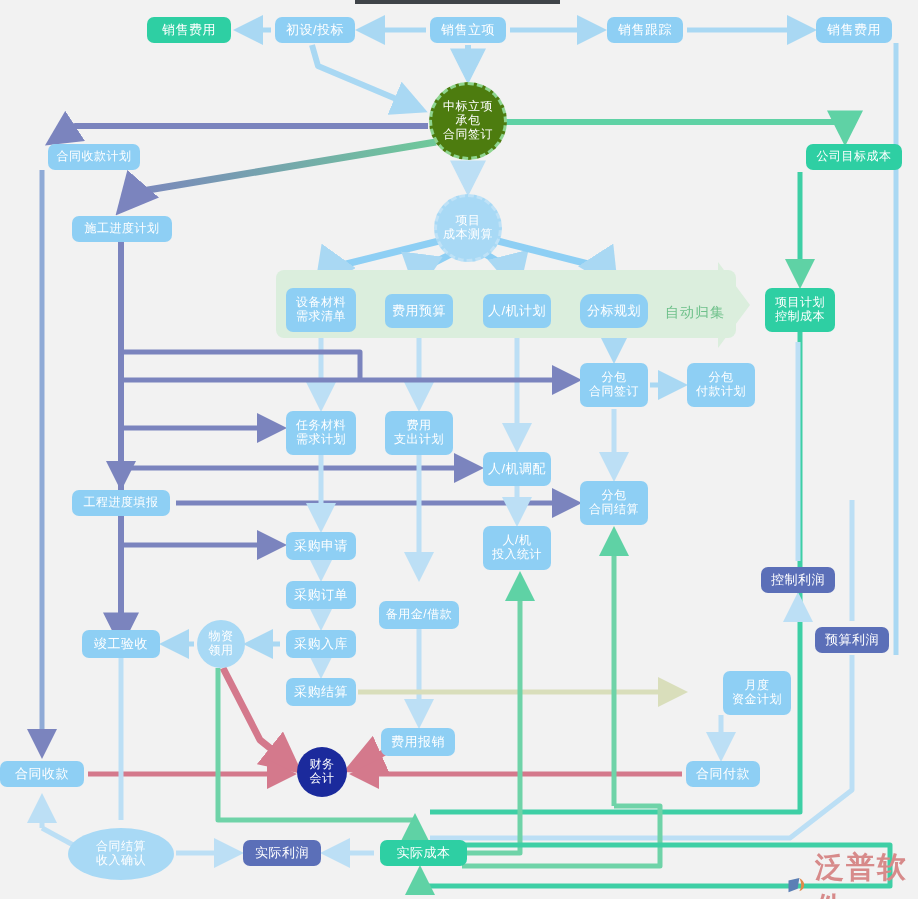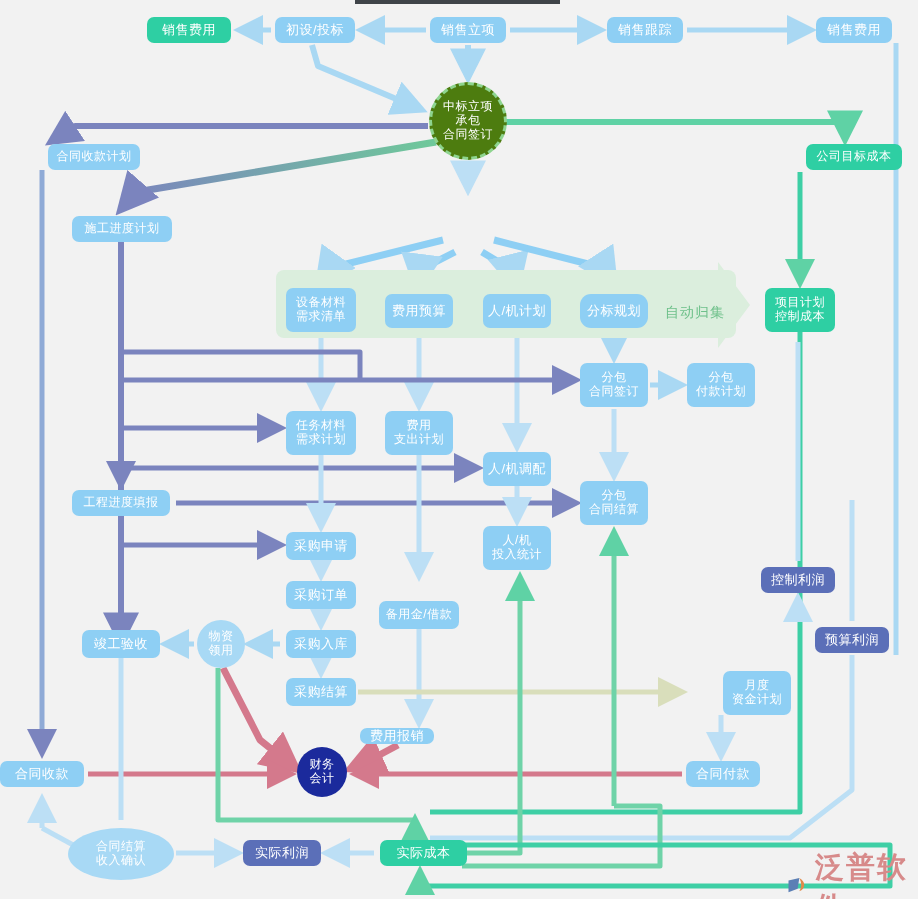--- a/index.html
+++ b/index.html
@@ -224,20 +224,22 @@
   <div class="node rect c-blue" style="left:816px;top:17px;width:76px;height:26px;">销售费用</div>
 
   <div class="node circle c-green" style="left:429px;top:82px;width:78px;height:78px;font-size:12px;border:3px dashed #8ed48e;">中标立项
 承包
 合同签订</div>
 
   <div class="node rect c-blue" style="left:0px;top:144px;width:92px;height:26px;font-size:12px;margin-left:48px;">合同收款计划</div>
   <div class="node rect c-teal" style="left:806px;top:144px;width:96px;height:26px;font-size:12px;">公司目标成本</div>
   <div class="node rect c-blue" style="left:72px;top:216px;width:100px;height:26px;font-size:12px;">施工进度计划</div>
 
+  <div class="node circle c-lightblue" style="left:434px;top:194px;width:68px;height:68px;font-size:12px;border:3px dashed #bfe2f7;">项目
+成本测算</div>
 
   <div class="node rect c-blue" style="left:286px;top:288px;width:70px;height:44px;font-size:12px;">设备材料
 需求清单</div>
   <div class="node rect c-blue" style="left:385px;top:294px;width:68px;height:34px;">费用预算</div>
   <div class="node rect c-blue" style="left:483px;top:294px;width:68px;height:34px;">人/机计划</div>
   <div class="node rect c-blue" style="left:580px;top:294px;width:68px;height:34px;border-radius:11px;">分标规划</div>
   <div class="node rect c-teal" style="left:765px;top:288px;width:70px;height:44px;font-size:12px;">项目计划
 控制成本</div>
 
   <div class="node rect c-blue" style="left:580px;top:363px;width:68px;height:44px;font-size:12px;">分包
@@ -263,21 +265,21 @@
 
   <div class="node rect c-blue" style="left:82px;top:630px;width:78px;height:28px;">竣工验收</div>
   <div class="node circle c-lightblue" style="left:197px;top:620px;width:48px;height:48px;font-size:12px;">物资
 领用</div>
   <div class="node rect c-blue" style="left:286px;top:630px;width:70px;height:28px;">采购入库</div>
   <div class="node rect c-navy" style="left:815px;top:627px;width:74px;height:26px;">预算利润</div>
 
   <div class="node rect c-blue" style="left:286px;top:678px;width:70px;height:28px;">采购结算</div>
   <div class="node rect c-blue" style="left:687px;top:671px;width:68px;height:44px;font-size:12px;margin-left:36px;">月度
 资金计划</div>
-  <div class="node rect c-blue" style="left:360px;top:728px;width:74px;height:16px;">费用报销</div>
+  <div class="node rect c-blue" style="left:381px;top:728px;width:74px;height:28px;">费用报销</div>
 
   <div class="node rect c-blue" style="left:0px;top:761px;width:84px;height:26px;">合同收款</div>
   <div class="node circle c-darkblue" style="left:297px;top:747px;width:50px;height:50px;font-size:12px;">财务
 会计</div>
   <div class="node rect c-blue" style="left:686px;top:761px;width:74px;height:26px;">合同付款</div>
 
   <div class="node ellipse c-lightblue" style="left:68px;top:828px;width:106px;height:52px;font-size:12px;position:absolute;">
     <span style="display:block;">合同结算
 收入确认</span>
   </div>

